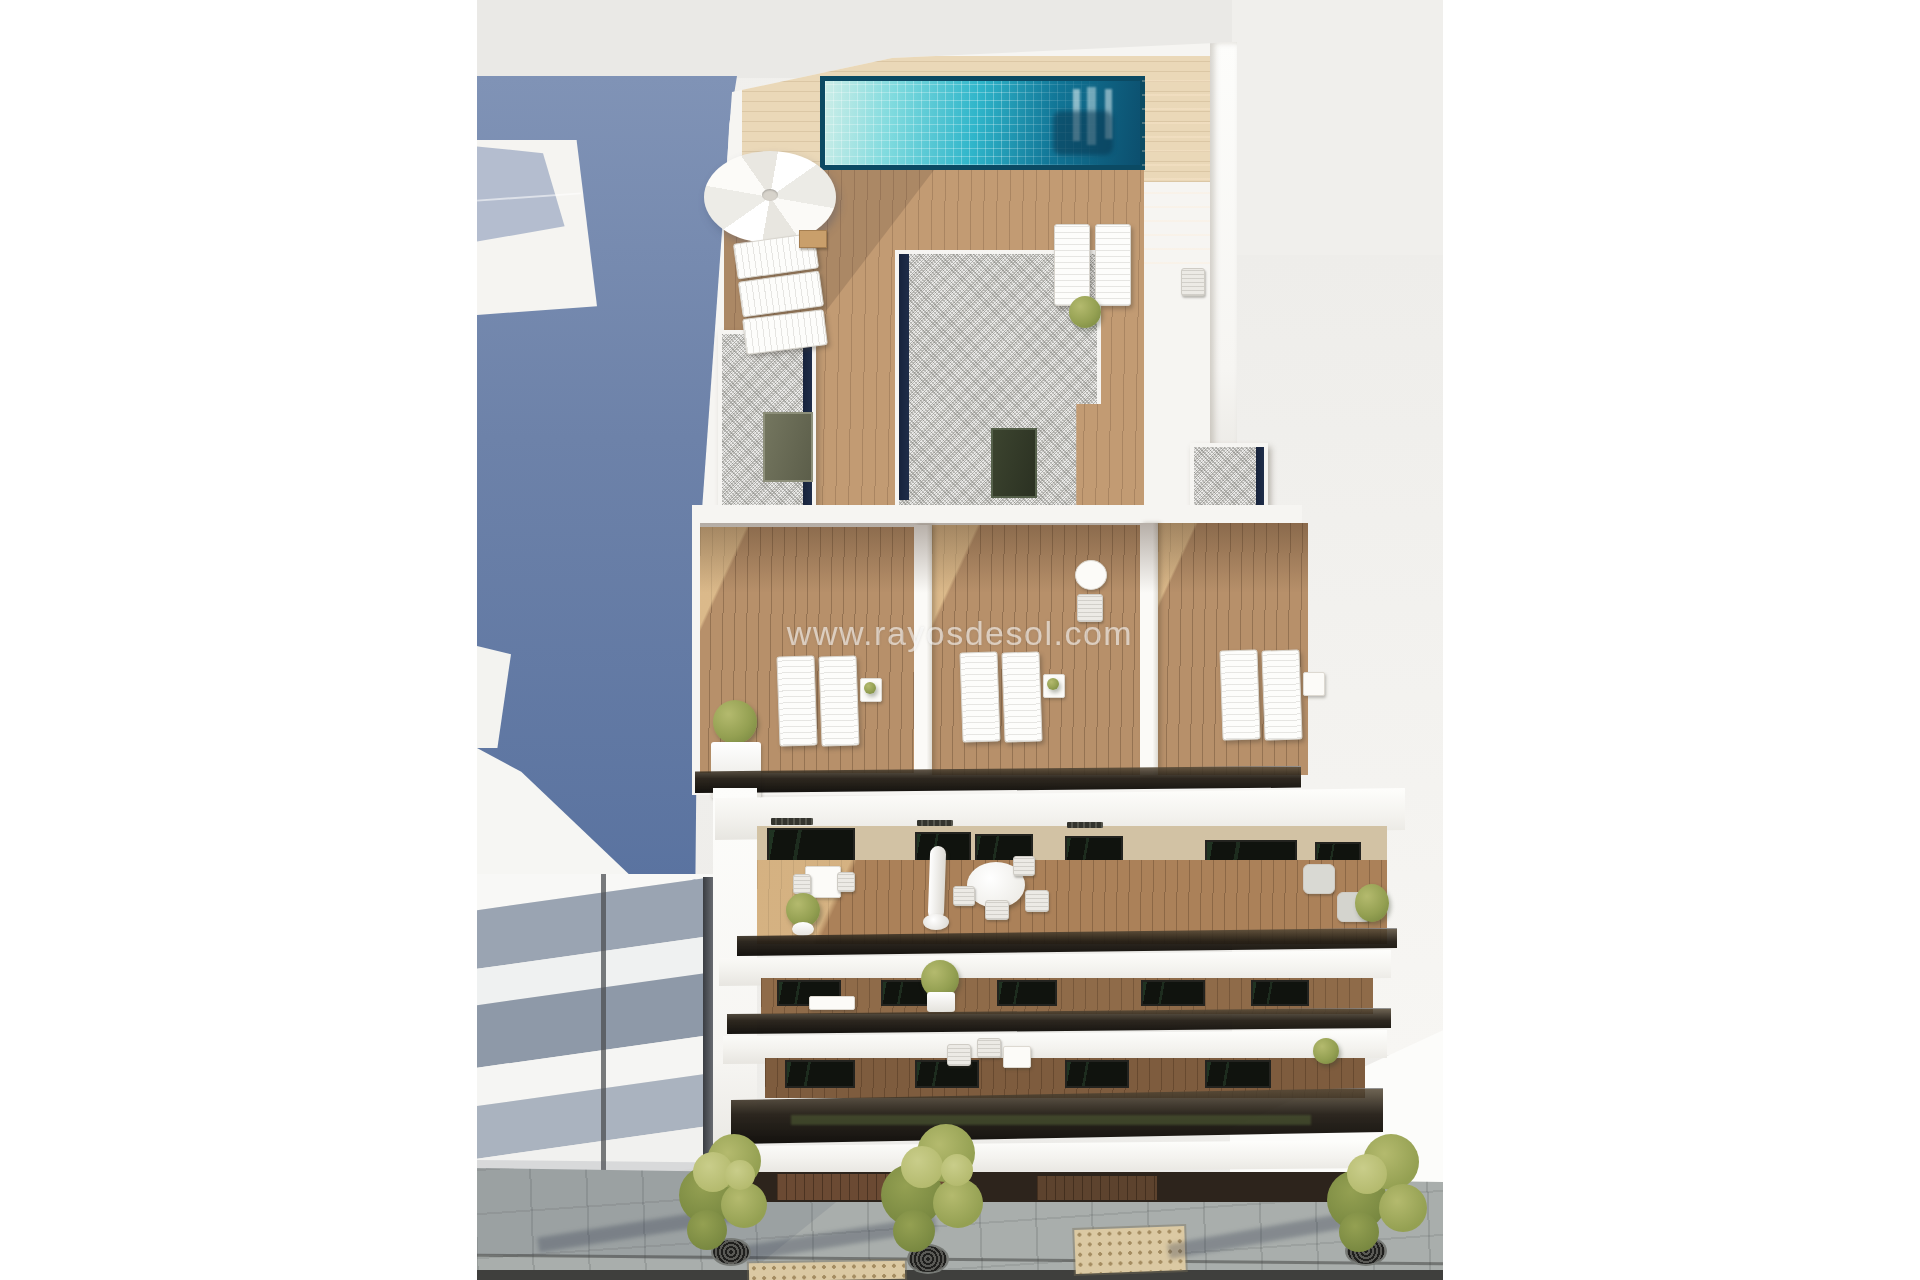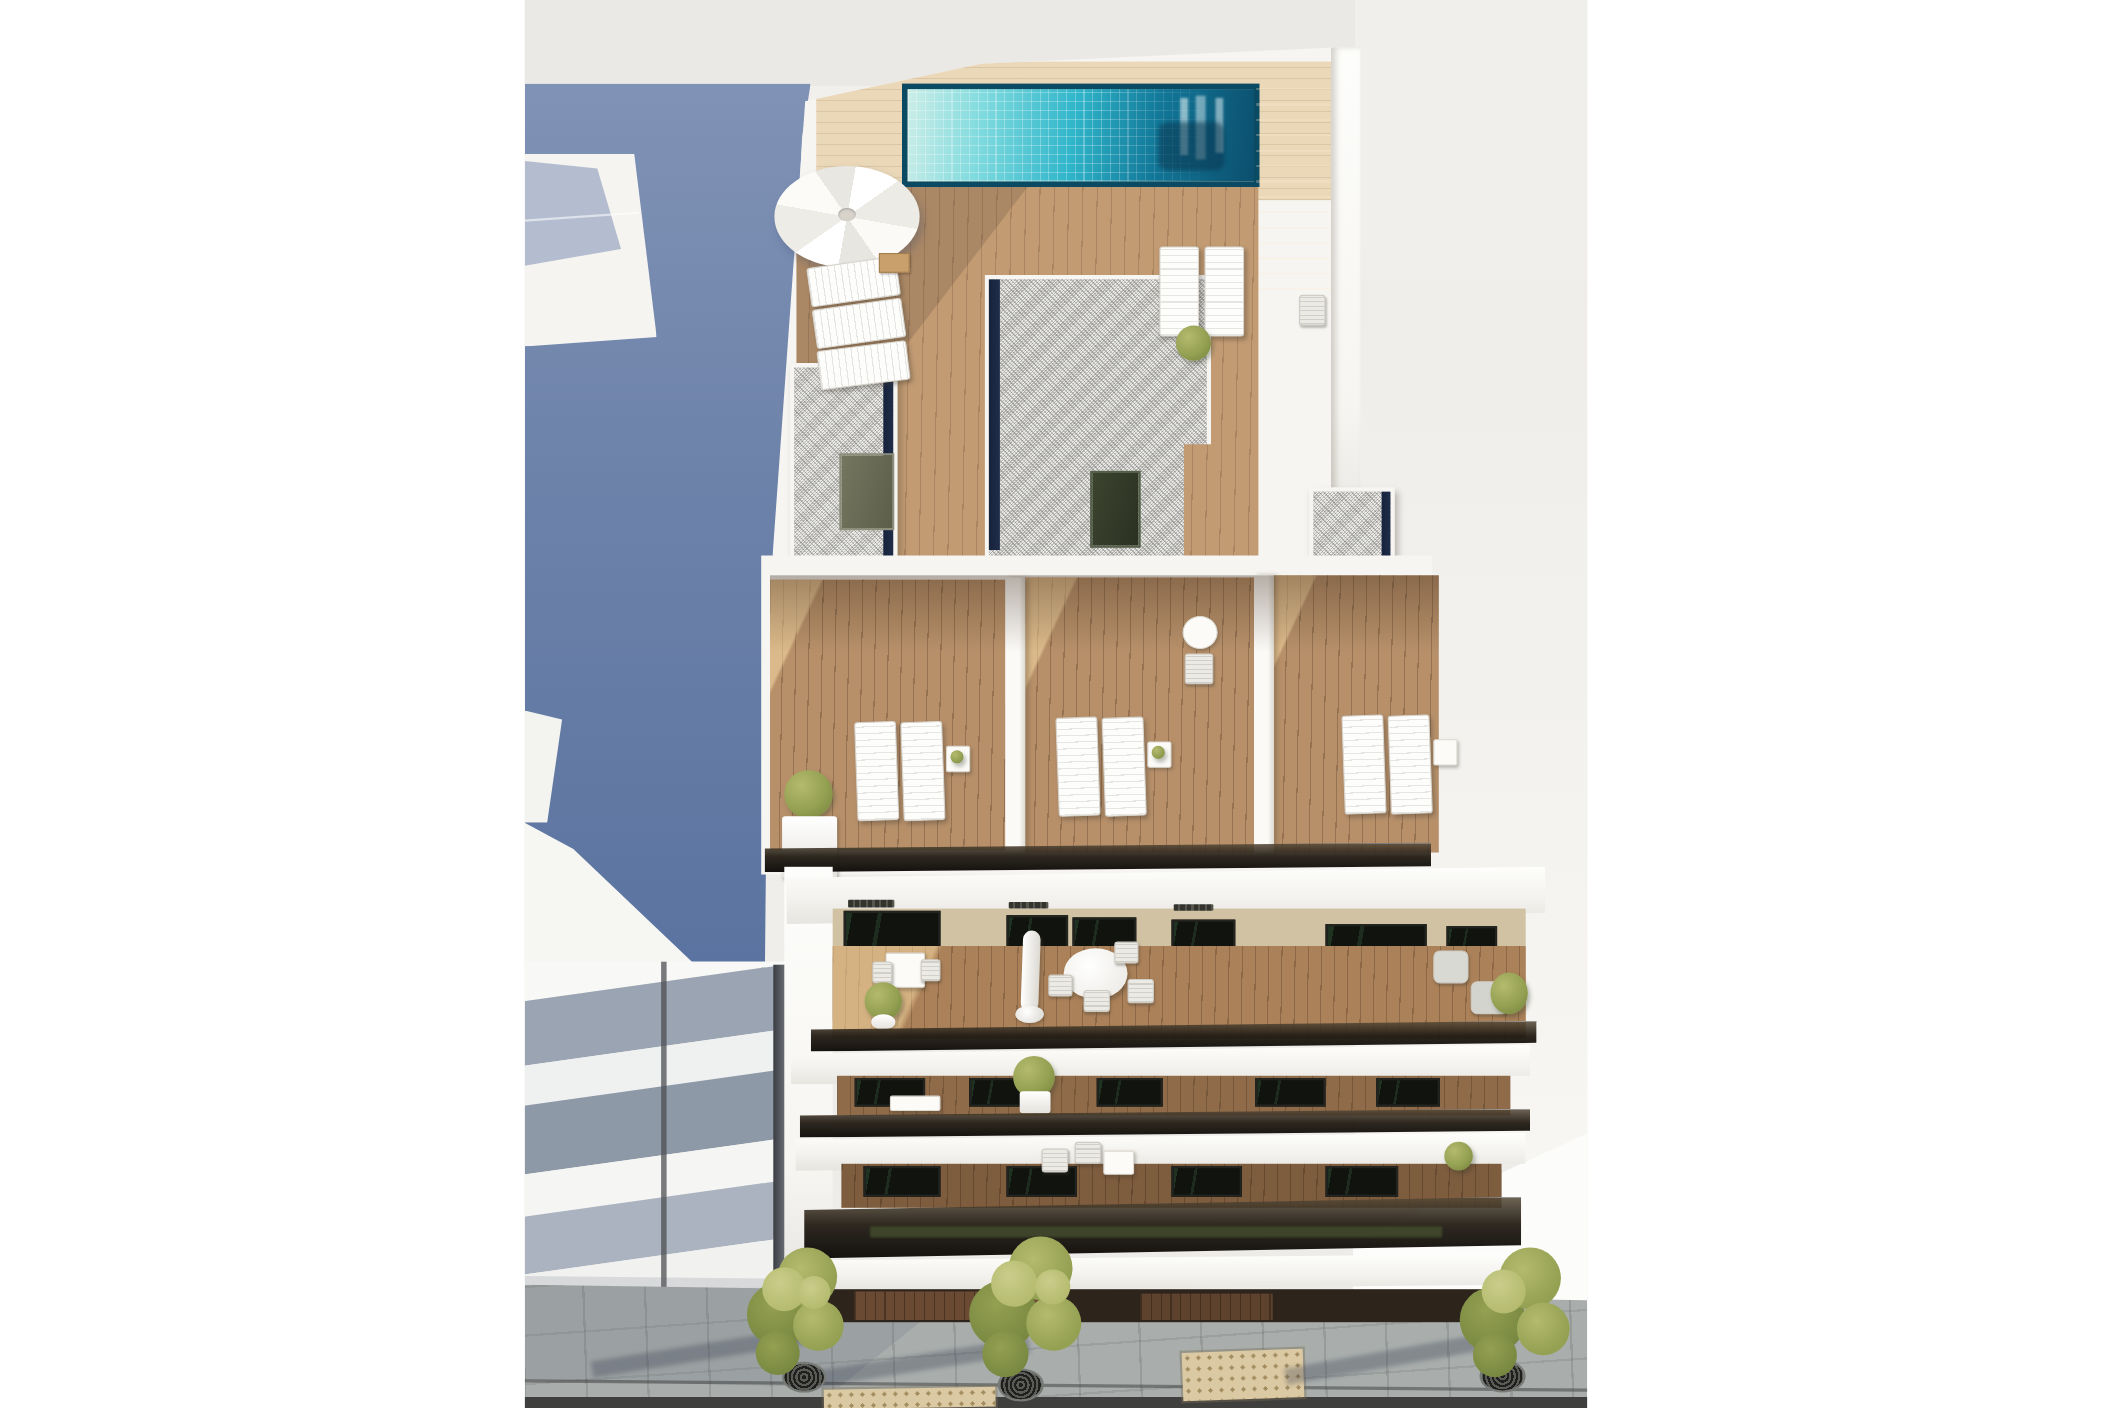--- a/index.html
+++ b/index.html
@@ -284,14 +284,15 @@
     <div class="leaf c" style="left:64px;top:40px;width:32px;height:32px;"></div>
   </div>
   <div class="abs" style="left:844px;top:1126px;width:116px;height:140px;">
     <div class="leaf b" style="left:6px;top:44px;width:60px;height:60px;"></div>
     <div class="leaf a" style="left:42px;top:8px;width:56px;height:56px;"></div>
     <div class="leaf c" style="left:26px;top:28px;width:40px;height:40px;"></div>
     <div class="leaf a" style="left:58px;top:58px;width:48px;height:48px;"></div>
     <div class="leaf b" style="left:18px;top:86px;width:40px;height:40px;"></div>
   </div>
 
+  <div id="watermark" class="abs" style="left:483px;top:614px;transform:translateX(-50%);">www.rayosdesol.com</div>
  </div>
 </div>
 
 </body></html>

